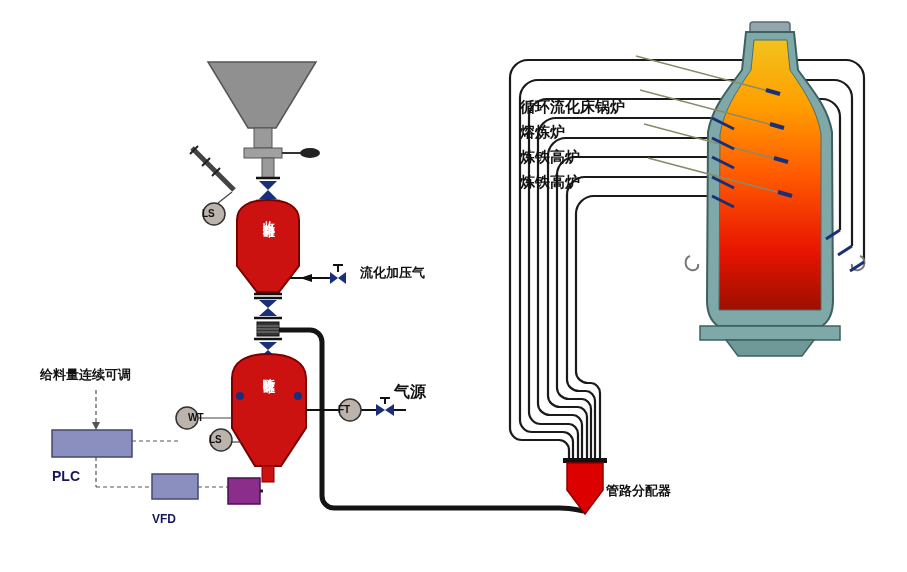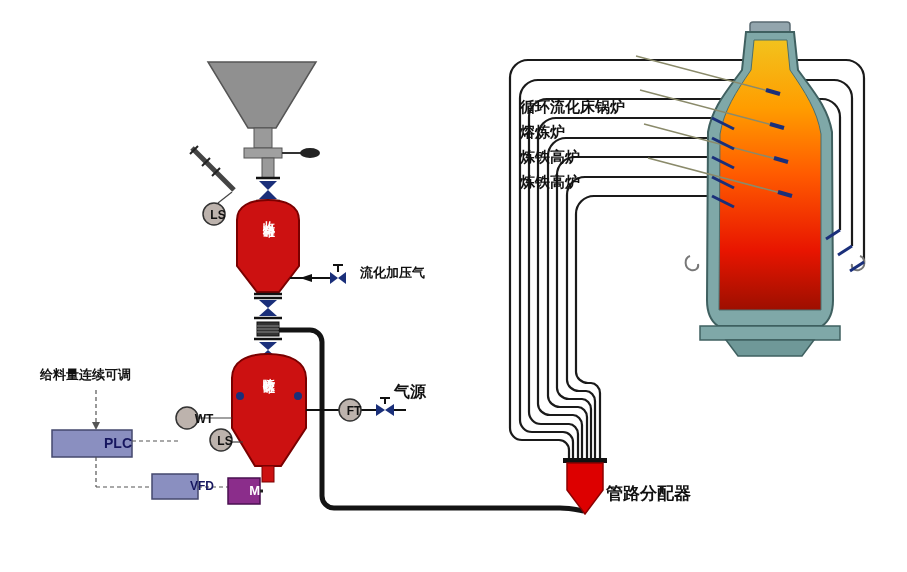--- a/index.html
+++ b/index.html
@@ -1,23 +1,23 @@
 <!DOCTYPE html>
 <html><head>
 <meta charset="utf-8">
 <style>
   html,body{margin:0;padding:0;background:#fff;}
   .stage{position:relative;width:907px;height:572px;background:#ffffff;
          font-family:"Liberation Sans","DejaVu Sans",sans-serif;overflow:hidden;}
   .stage svg{position:absolute;left:0;top:0;}
   .lbl{position:absolute;color:#111;font-weight:bold;white-space:nowrap;}
-  .sensor{width:32px;text-align:center;font-size:12px;}
+  .sensor{width:32px;text-align:left;font-size:10px;}
   .vlabel{writing-mode:vertical-rl;text-orientation:upright;color:#fff;
           font-size:12px;letter-spacing:2px;}
-  .boxlbl{text-align:right;}
+  .boxlbl{text-align:left;margin-top:33px;}
   .apps div{font-size:15px;line-height:25px;font-weight:bold;color:#111;}
 </style>
 </head>
 <body>
 
 <div class="stage">
 <svg width="907" height="572" viewBox="0 0 907 572">
   <defs>
     <linearGradient id="fireGrad" x1="0" y1="0" x2="0" y2="1">
       <stop offset="0" stop-color="#f2c21d"></stop>
@@ -172,21 +172,21 @@
 <div class="lbl vlabel" style="left:260px;top:212px;">收料罐</div>
 <div class="lbl vlabel" style="left:260px;top:368px;">喷吹罐</div>
 
 <div class="lbl boxlbl" style="left:52px;top:435px;width:80px;font-size:14px;color:#16165e;">PLC</div>
 <div class="lbl boxlbl" style="left:152px;top:479px;width:62px;font-size:12px;color:#16165e;">VFD</div>
 <div class="lbl boxlbl" style="left:228px;top:483px;width:32px;font-size:13px;color:#fff;">M</div>
 
 <div class="lbl" style="left:40px;top:366px;font-size:13px;text-align:right;">给料量连续可调</div>
 <div class="lbl" style="left:360px;top:264px;font-size:13px;font-family:Liberation Serif, serif;">流化加压气</div>
 <div class="lbl" style="left:394px;top:382px;font-size:16px;">气源</div>
-<div class="lbl" style="left:606px;top:482px;font-size:17px;">管路分配器</div>
+<div class="lbl" style="left:606px;top:482px;font-size:13px;">管路分配器</div>
 
 <div class="apps" style="position:absolute;left:520px;top:74px;margin-top:20px;">
   <div>循环流化床锅炉</div>
   <div>熔炼炉</div>
   <div>炼铁高炉</div>
   <div>炼铁高炉</div>
 </div>
 </div>
 
 </body></html>

